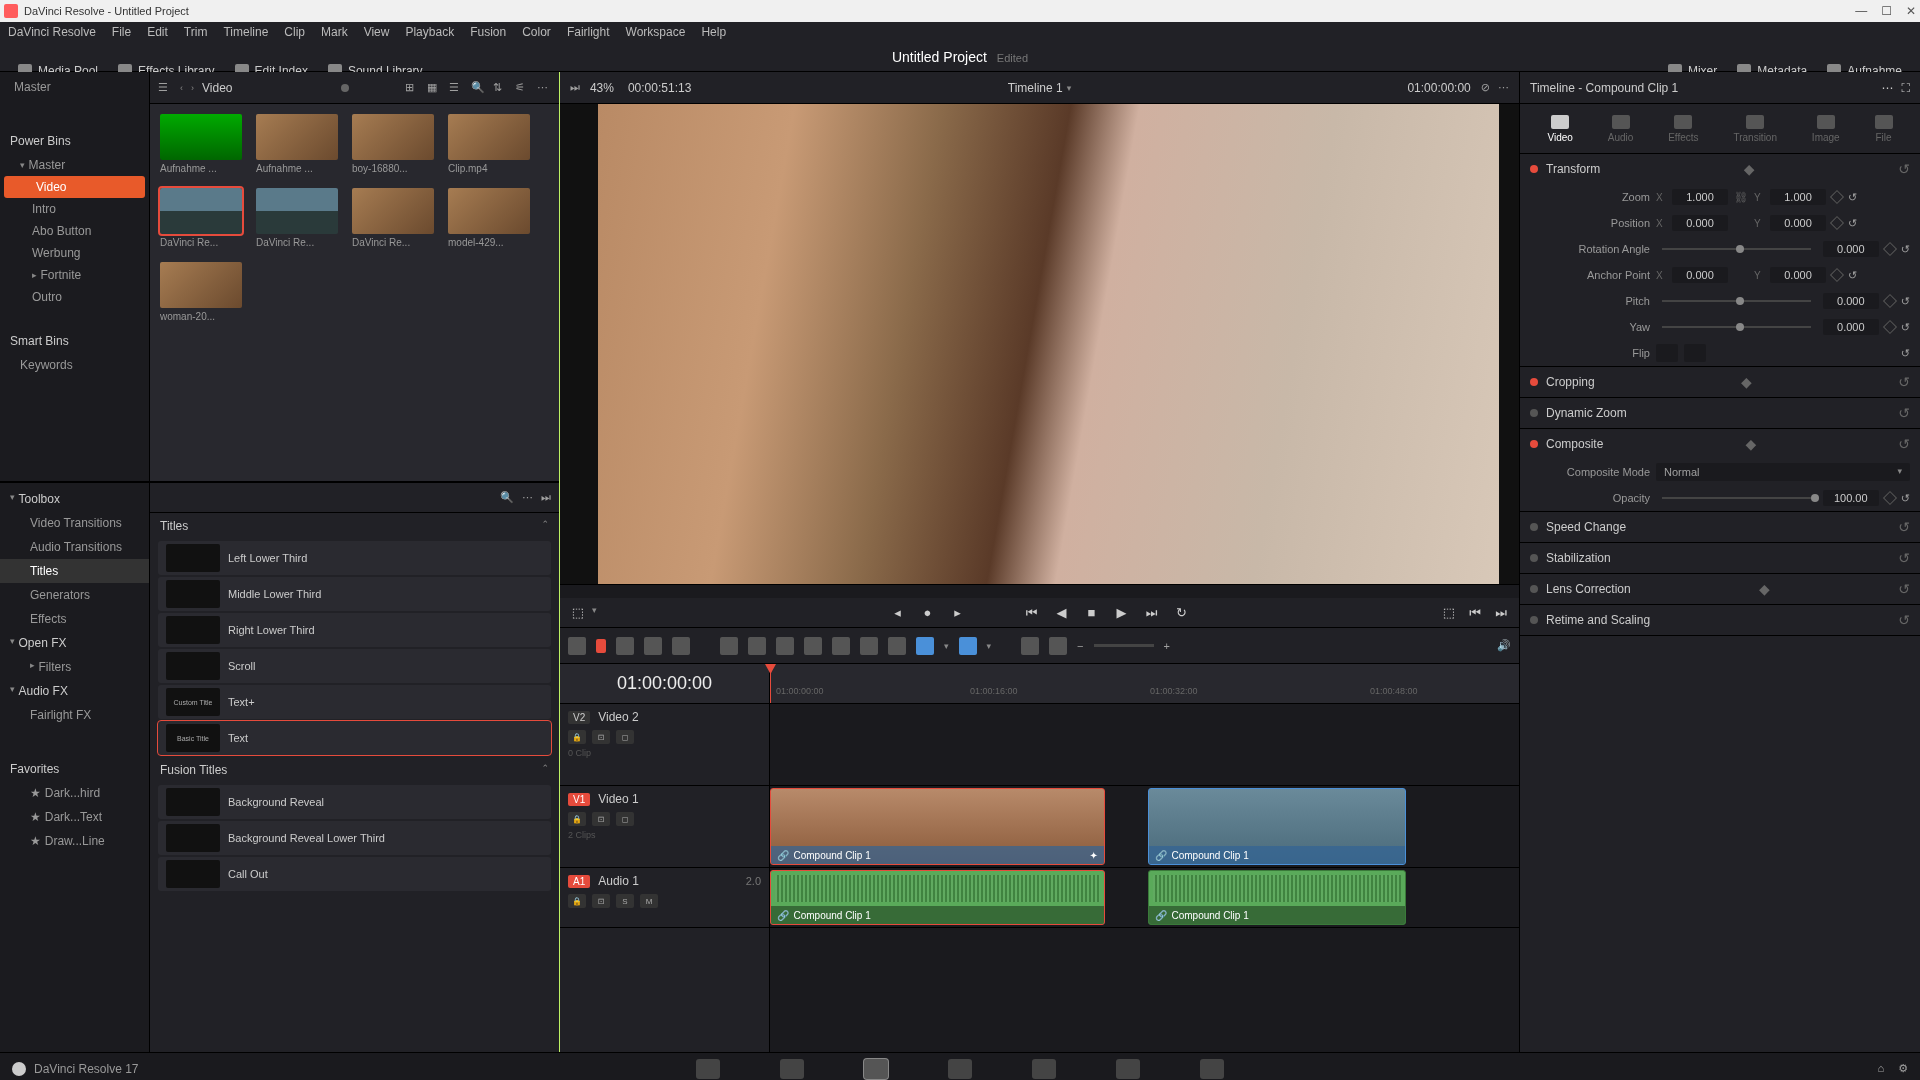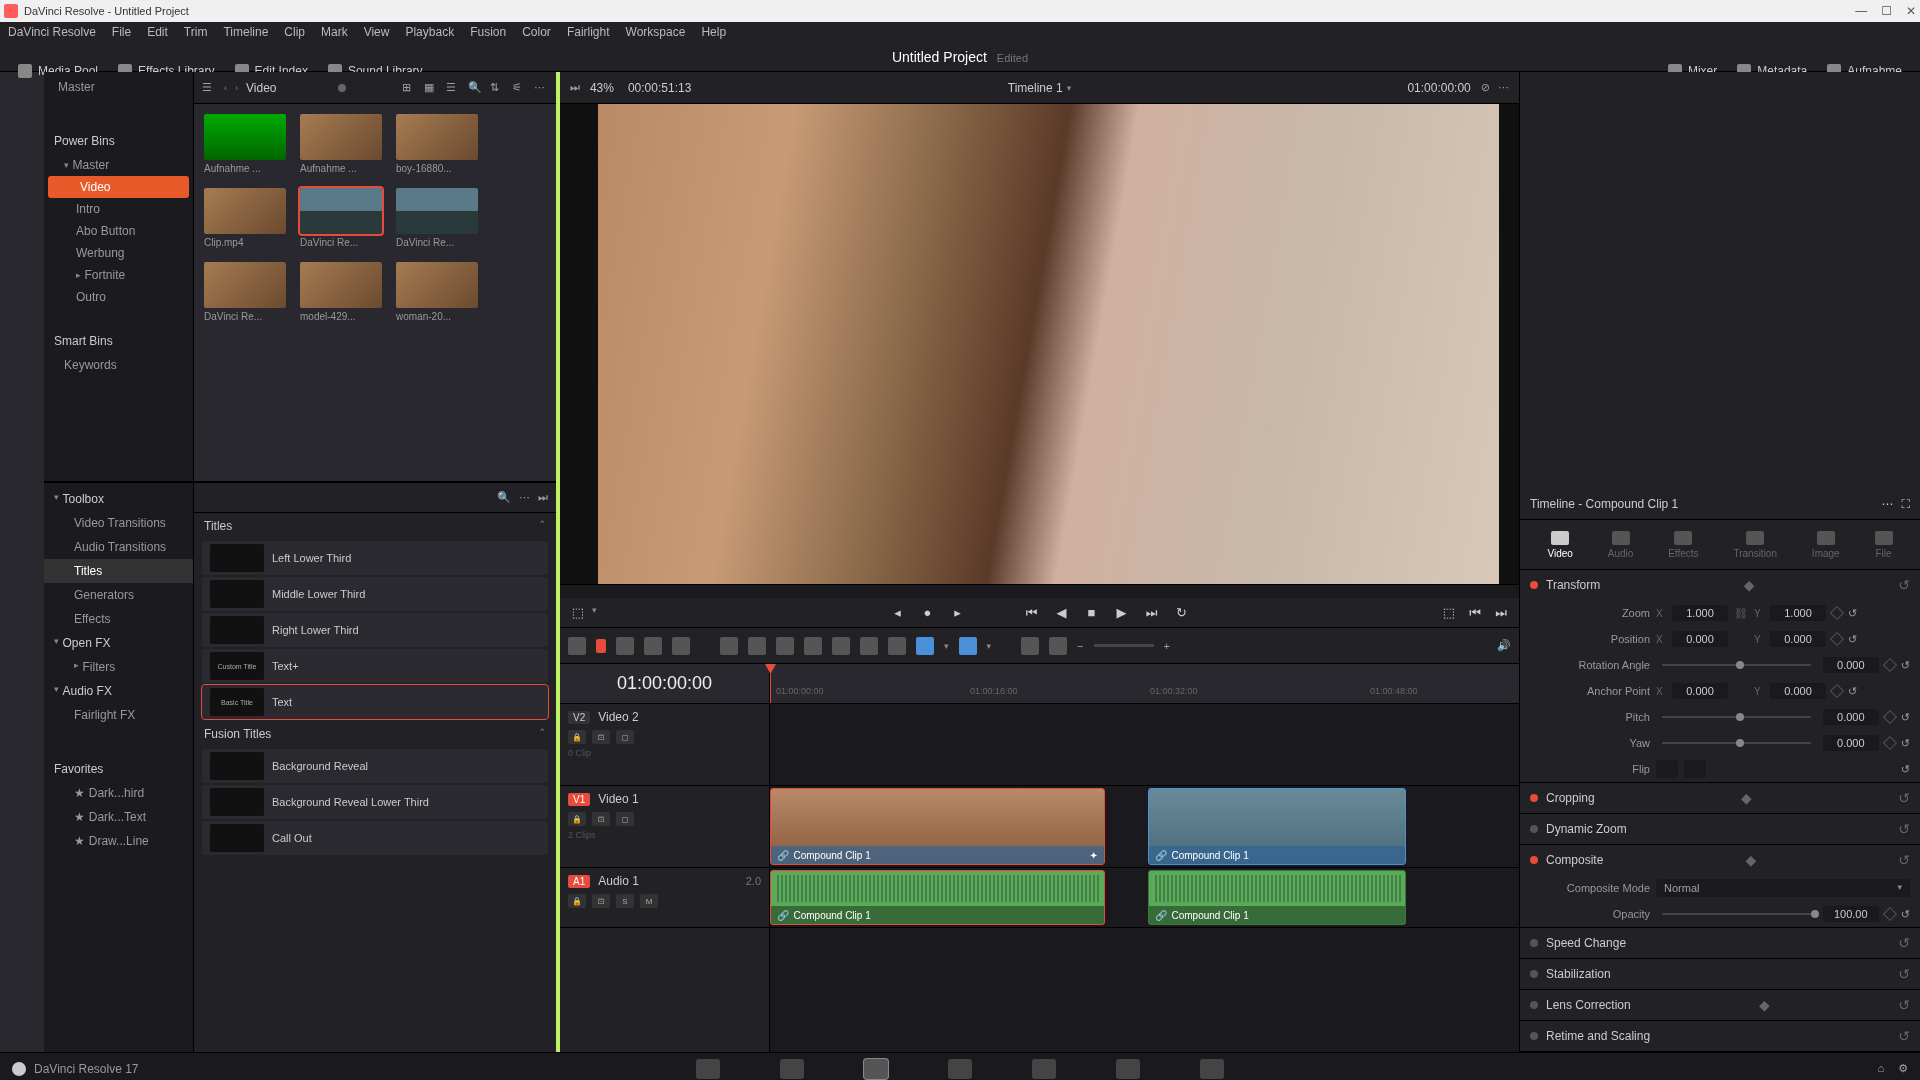--- a/index.html
+++ b/index.html
@@ -8,21 +8,21 @@
 .titlebar .icon { width: 14px; height: 14px; background: #ff5c5c; border-radius: 2px; margin-right: 6px; }
 .titlebar .wbtns { margin-left: auto; display: flex; gap: 14px; font-size: 12px; color: #555; }
 .menubar { height: 20px; background: #212126; display: flex; align-items: center; padding: 0 8px; gap: 16px; font-size: 12px; color: #bbb; }
 .toolbar { height: 30px; background: #212126; border-bottom: 1px solid #000; display: flex; align-items: center; padding: 0 8px; }
 .tool-btn { display: flex; align-items: center; gap: 6px; padding: 4px 10px; color: #ccc; font-size: 12px; margin-top: 28px; }
 .tool-btn .ic { width: 14px; height: 14px; background: #888; border-radius: 2px; }
 .center-title { position: absolute; left: 50%; transform: translateX(-50%); display: flex; align-items: baseline; gap: 10px; }
 .center-title .main { color: #fff; font-size: 14px; font-weight: 500; }
 .center-title .sub { color: #777; font-size: 11px; }
 .workspace { display: flex; height: calc(100% - 100px); }
-.left-col { width: 560px; display: flex; flex-direction: column; border-right: 4px solid #bef264; padding-left: 44px; }
+.left-col { width: 560px; display: flex; flex-direction: column; border-right: 1px solid #bef264; }
 .media-pool { flex: 0 0 410px; display: flex; border-bottom: 1px solid #000; }
 .bin-sidebar { width: 150px; background: #1b1b1f; border-right: 1px solid #000; padding: 4px 0; overflow: hidden; }
 .bin-sidebar .hdr { padding: 6px 10px; color: #ccc; font-size: 12px; }
 .bin-item { padding: 4px 10px 4px 20px; color: #999; font-size: 12px; display: flex; align-items: center; gap: 4px; }
 .bin-item.sel { background: #e85a2a; color: #fff; border-radius: 3px; margin: 0 4px; padding-left: 16px; }
 .bin-item.sub { padding-left: 32px; }
 .media-header { height: 32px; border-bottom: 1px solid #000; display: flex; align-items: center; padding: 0 8px; gap: 8px; background: #212126; }
 .media-header .bread { color: #ccc; font-size: 12px; }
 .media-header .dot { width: 8px; height: 8px; border-radius: 50%; background: #666; margin-left: auto; }
 .media-header .ic { width: 14px; height: 14px; display: inline-block; }
@@ -83,21 +83,21 @@
 .track-lane.audio { height: 60px; }
 .clip { position: absolute; top: 2px; bottom: 2px; border-radius: 3px; overflow: hidden; }
 .clip.video { background: linear-gradient(#b88a6a,#8a5a3a); border: 1px solid #4a90d9; }
 .clip.video.sel { border: 1px solid #e64b3c; }
 .clip.video2 { background: linear-gradient(#6a8a9a,#4a6a7a); border: 1px solid #4a90d9; }
 .clip.audio { background: #5aaa5a; border: 1px solid #3a7a3a; }
 .clip.audio.sel { border: 1px solid #e64b3c; }
 .clip-label { position: absolute; bottom: 0; left: 0; right: 0; height: 18px; background: rgba(50,100,150,0.7); display: flex; align-items: center; padding: 0 6px; gap: 4px; font-size: 10px; color: #fff; }
 .clip.audio .clip-label { background: rgba(40,80,40,0.7); }
 .wave { position: absolute; top: 4px; left: 4px; right: 4px; bottom: 22px; background: repeating-linear-gradient(90deg,#3a7a3a 0,#8ada8a 1px,#3a7a3a 2px,#3a7a3a 4px); opacity: 0.8; }
-.inspector { width: 400px; background: #212126; display: flex; flex-direction: column; justify-content: flex-end; }
+.inspector { width: 400px; background: #212126; display: flex; flex-direction: column; }
 .insp-hdr { height: 32px; display: flex; align-items: center; padding: 0 10px; border-bottom: 1px solid #000; color: #ccc; font-size: 12px; }
 .insp-tabs { height: 50px; display: flex; align-items: center; justify-content: space-around; border-bottom: 1px solid #000; padding: 0 10px; }
 .insp-tab { display: flex; flex-direction: column; align-items: center; gap: 3px; color: #666; font-size: 10px; }
 .insp-tab.active { color: #fff; }
 .insp-tab .ic { width: 18px; height: 14px; background: #555; border-radius: 2px; }
 .insp-tab.active .ic { background: #ccc; }
 .insp-section { border-bottom: 1px solid #000; }
 .insp-section-hdr { height: 30px; display: flex; align-items: center; padding: 0 10px; gap: 8px; color: #ccc; font-size: 12px; }
 .insp-section-hdr .dot { width: 8px; height: 8px; border-radius: 50%; background: #e64b3c; }
 .insp-section-hdr .dot.off { background: #555; }
@@ -312,20 +312,24 @@
             </div>
             <div class="fx-row">
               <div class="preview"></div>
               <div class="name">Middle Lower Third</div>
             </div>
             <div class="fx-row">
               <div class="preview"></div>
               <div class="name">Right Lower Third</div>
             </div>
             <div class="fx-row">
+              <div class="preview"></div>
+              <div class="name">Scroll</div>
+            </div>
+            <div class="fx-row">
               <div class="preview">Custom Title</div>
               <div class="name">Text+</div>
             </div>
             <div class="fx-row sel">
               <div class="preview">Basic Title</div>
               <div class="name">Text</div>
             </div>
           </div>
         <div class="fx-group-hdr">
             <span>Fusion Titles</span>

